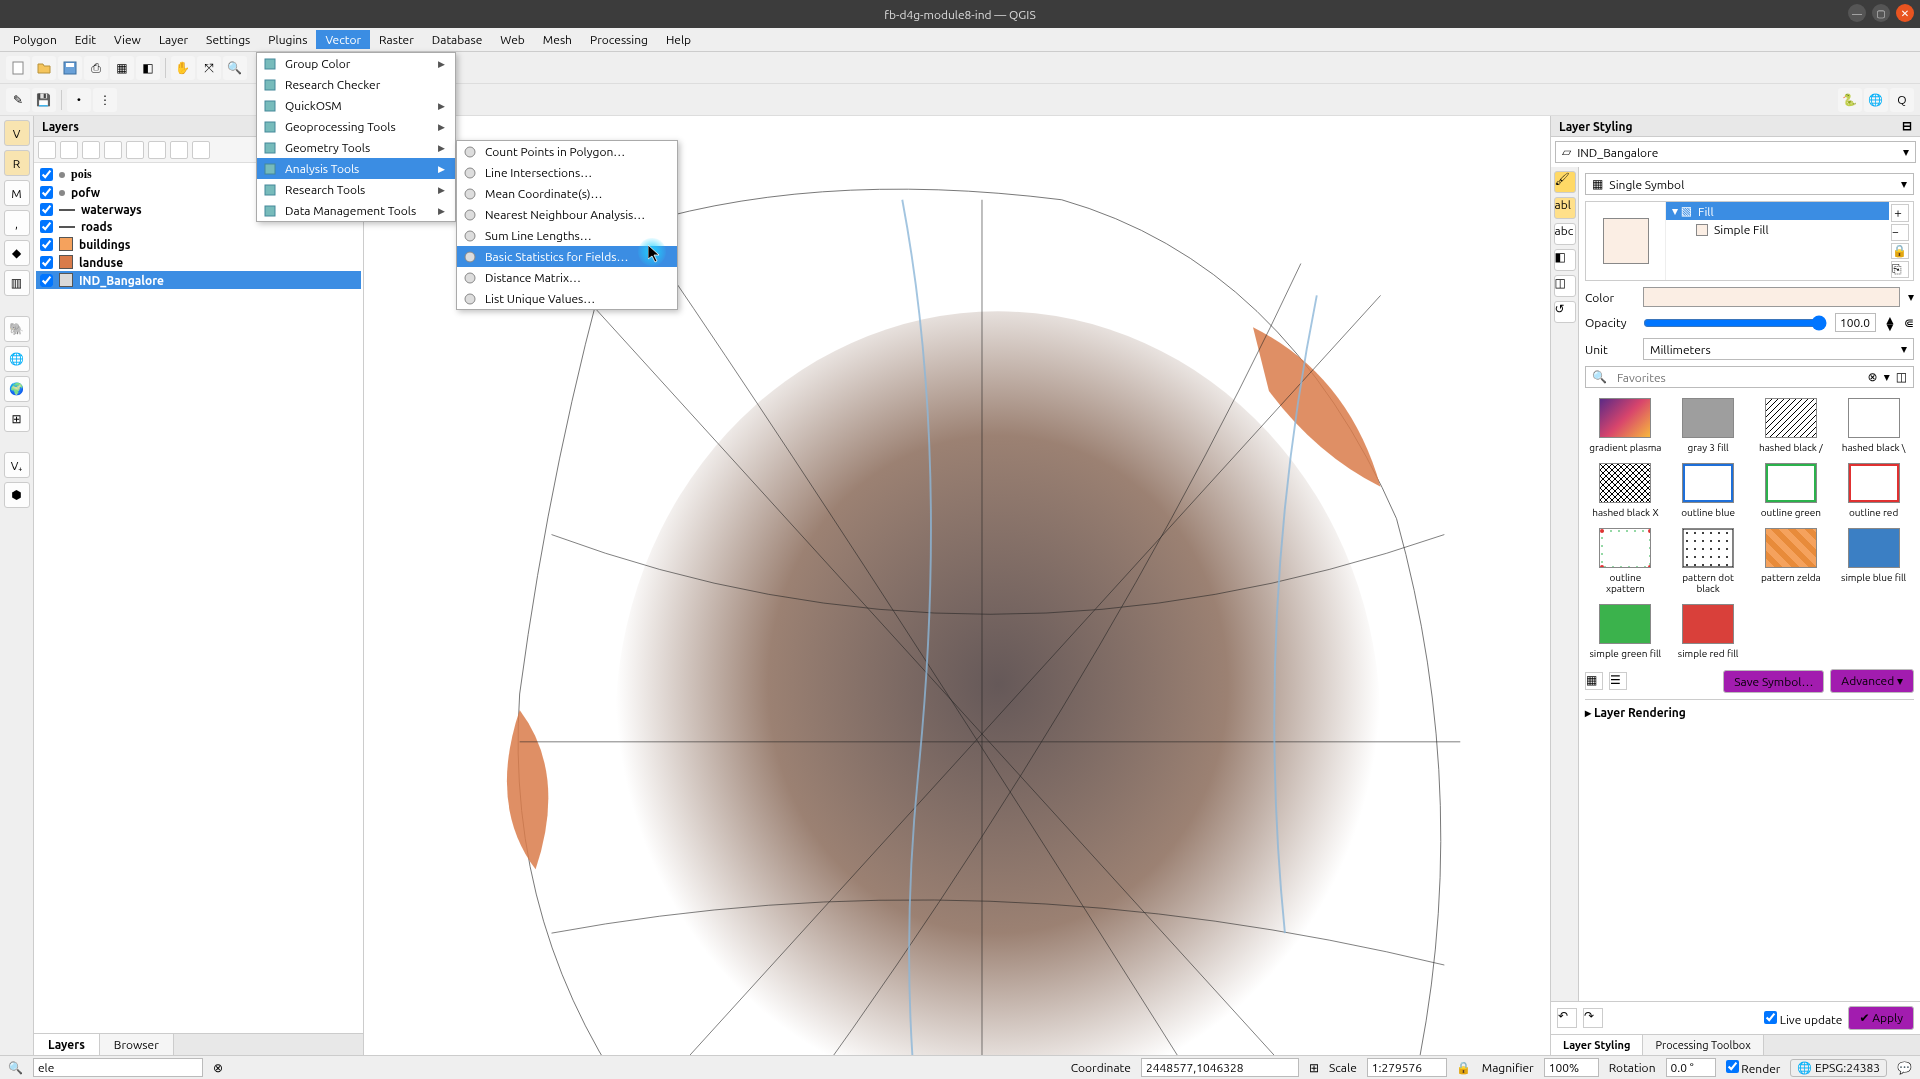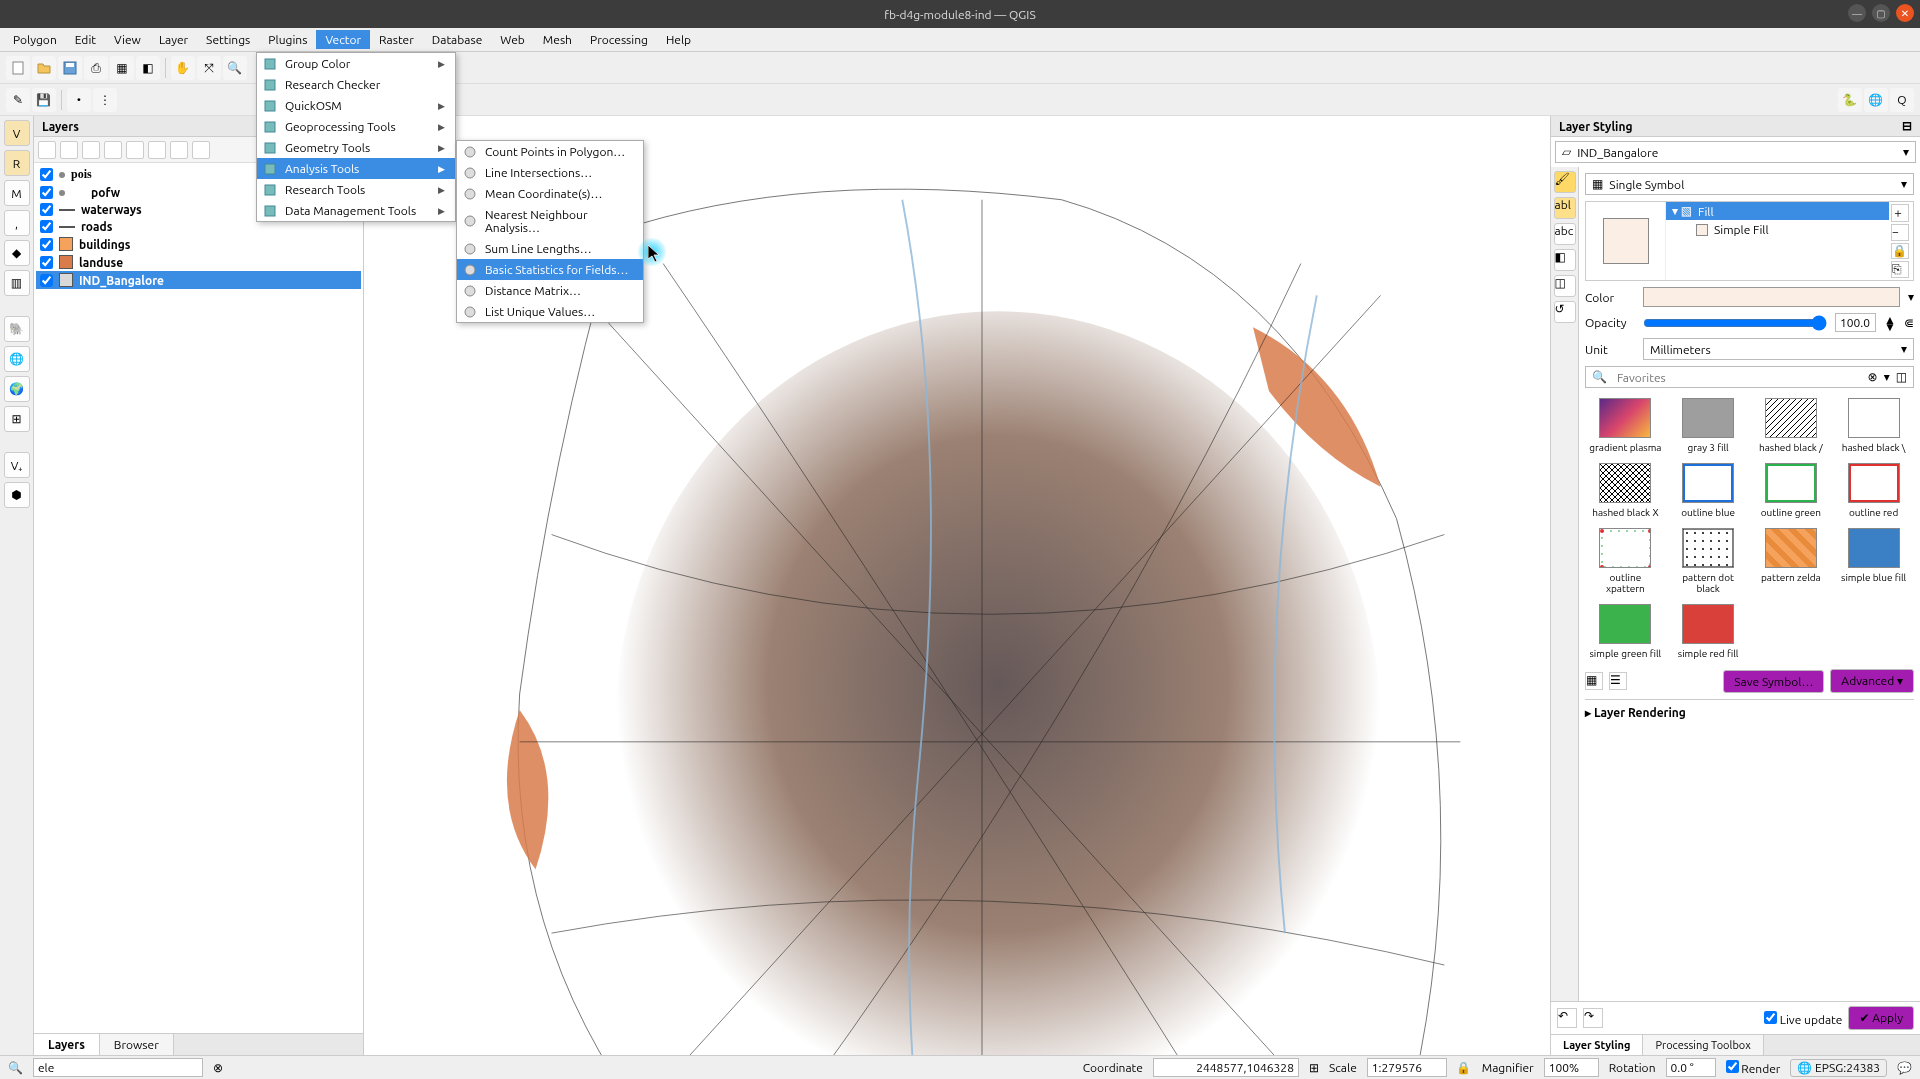--- a/index.html
+++ b/index.html
@@ -52,21 +52,21 @@
 .favitem .thumb{width:52px;height:40px;border:1px solid #888;}
 .favitem .cap{font-size:10px;text-align:center;line-height:1.1;}
 .statusbar{display:flex;align-items:center;gap:10px;padding:2px 8px;border-top:1px solid #ccc;background:#efefef;height:24px;font-size:11px;}
 .dropdown{position:absolute;border:1px solid #aaa;background:#fff;box-shadow:2px 2px 6px rgba(0,0,0,.25);z-index:100;}
 .dd1{left:256px;top:52px;width:200px;}
 .ddrow{padding:4px 10px 4px 28px;position:relative;cursor:default;display:flex;justify-content:space-between;align-items:center;}
 .ddrow .ic{position:absolute;left:6px;width:14px;height:14px;}
 .ddrow.hi{background:#3b8de3;color:#fff;gap:44px;}
 .ddrow .arrow{font-size:9px;color:#555;}
 .ddrow.hi .arrow{color:#fff;}
-.dd2{left:456px;top:140px;width:188px;}
+.dd2{left:456px;top:140px;width:222px;}
 .cursor-glow{position:absolute;left:638px;top:238px;width:28px;height:28px;border-radius:50%;background:radial-gradient(circle,#1fd3ff 0%,rgba(31,211,255,.1) 70%);z-index:200;pointer-events:none;}
 .cursor-arrow{position:absolute;left:648px;top:245px;z-index:201;pointer-events:none;}
 .righttabs{display:flex;border-top:1px solid #ccc;background:#e8e8e8;}
 .righttabs .rtab{padding:4px 12px;border-right:1px solid #ccc;cursor:pointer;background:#f5f5f5;font-size:11px;}
 .righttabs .rtab.act{background:#fff;font-weight:bold;}
 input[type=text]{border:1px solid #bbb;padding:2px 4px;background:#fff;}
 button.flat{border:1px solid #bbb;background:#a21caf;padding:4px 10px;cursor:pointer;border-radius:3px;}
 </style>
 </head>
 <body>
@@ -171,21 +171,21 @@
     </div>
     <div class="layerlist" id="layerlist">
         <div class="layerrow">
           <input type="checkbox" class="lchk" checked="" style="">
           <div class="lbullet"></div>
           <span style="font-weight: bold; font-family: Liberation Serif, serif;">pois</span>
         </div>
         <div class="layerrow">
           <input type="checkbox" class="lchk" checked="" style="">
           <div class="lbullet"></div>
-          <span style="font-weight: bold; margin-left: 20px;">pofw</span>
+          <span style="font-weight: bold;">pofw</span>
         </div>
         <div class="layerrow">
           <input type="checkbox" class="lchk" checked="" style="">
           <div style="width: 16px; height: 2px; background: rgb(85, 85, 85);"></div>
           <span style="font-weight: bold;">waterways</span>
         </div>
         <div class="layerrow">
           <input type="checkbox" class="lchk" checked="" style="">
           <div style="width: 16px; height: 2px; background: rgb(85, 85, 85);"></div>
           <span style="font-weight: bold;">roads</span>
@@ -443,21 +443,21 @@
     </div>
   </div>
 </div>
 
 <div class="statusbar">
   <span>🔍</span>
   <input type="text" style="width: 170px;" value="ele">
   <span>⊗</span>
   <div style="flex:1"></div>
   <span>Coordinate</span>
-  <input type="text" style="width: 146px; text-align: right;" value="2448577,1046328">
+  <input type="text" style="width: 158px; text-align: left;" value="2448577,1046328">
   <span>⊞</span>
   <span>Scale</span>
   <input type="text" style="width: 80px;" value="1:279576">
   <span>🔒</span>
   <span>Magnifier</span>
   <input type="text" style="width: 55px;" value="100%">
   <span>Rotation</span>
   <input type="text" style="width: 50px;" value="0.0 °">
   <label><input type="checkbox" checked="" style=""> <span>Render</span></label>
   <span style="border:1px solid #bbb;padding:1px 6px;border-radius:3px;">🌐 <span>EPSG:24383</span></span>

